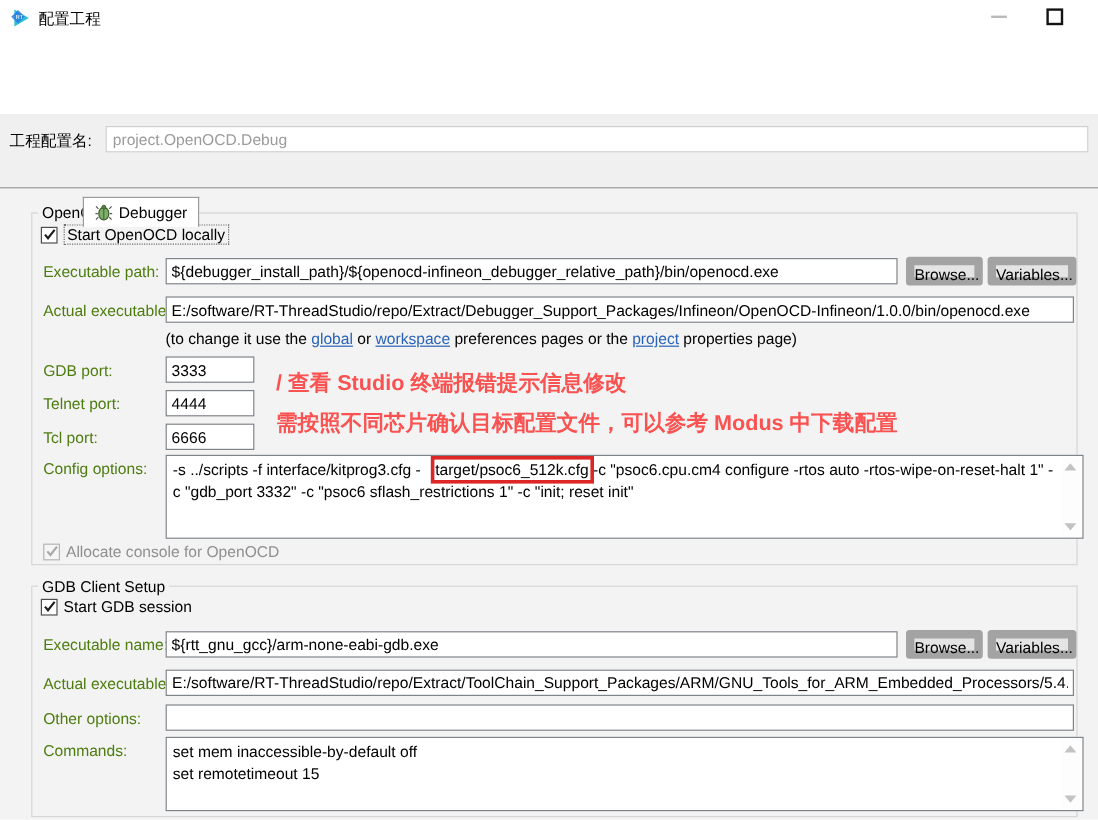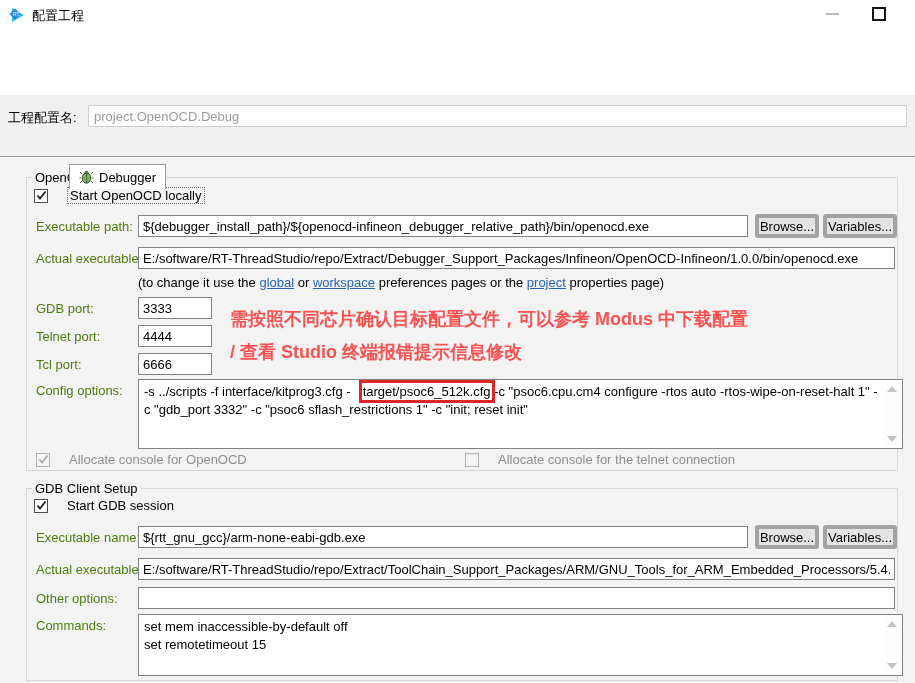--- a/index.html
+++ b/index.html
@@ -41,25 +41,25 @@
     border-top:1px solid #9b9b9b; }
 
   fieldset.grp { position:absolute; border:1px solid #d6d6d6; background:transparent; }
   fieldset.grp legend { font-size:13px; color:#000; padding:0 3px; margin-left:5px; }
   .fs-openocd { left:26px; top:13px; width:872px; height:301px; }
   .fs-gdb { left:26px; top:324px; width:872px; height:200px; }
 
   .lbl { position:absolute; font-size:13px; color:#4d7c0f; white-space:nowrap; }
   .field { position:absolute; height:22px; border:1px solid #7f8489; background:#fff;
     font:13px "Liberation Sans", sans-serif; color:#000; padding:2px 4px; }
-  .btn { position:absolute; height:24px; background:#e4e4e4; border:4px solid #a3a3a3; border-radius:3px;
+  .btn { position:absolute; height:24px; background:#e4e4e4; border:7px solid #a3a3a3; border-radius:3px;
     font:13px "Liberation Sans", sans-serif; color:#000; cursor:default; }
 
   
-  .cbrow { position:absolute; display:flex; align-items:center; gap:19px; }
+  .cbrow { position:absolute; display:flex; align-items:center; gap:5px; }
   .cb { width:14px; height:14px; border:1px solid #4d4d4d; background:#fff; display:inline-flex;
     align-items:center; justify-content:center; flex:0 0 auto; }
   .cb svg { display:block; }
   .cb.disabled { border-color:#b4b4b4; background:#f5f5f5; }
   .cblabel { font-size:13px; color:#000; }
   .cblabel.focus { border:1px dotted #6e6e6e; padding:0 2px; }
   .cblabel.gray { color:#8f8f8f; }
 
   
   .hint { position:absolute; font-size:13px; color:#000; white-space:nowrap; }
@@ -209,44 +209,40 @@
       <span class="lbl" style="left:36px; top:144px;">GDB port:</span>
       <input class="field" style="left: 138px; top: 140px; width: 74px;" readonly="" value="3333">
 
       <span class="lbl" style="left:36px; top:172px;">Telnet port:</span>
       <input class="field" style="left: 138px; top: 168px; width: 74px;" readonly="" value="4444">
 
       <span class="lbl" style="left:36px; top:200px;">Tcl port:</span>
       <input class="field" style="left: 138px; top: 196px; width: 74px;" readonly="" value="6666">
 
       <div class="annotation">
+        <div>/ 查看 Studio 终端报错提示信息修改</div>
         <div>需按照不同芯片确认目标配置文件，可以参考 Modus 中下载配置</div>
-        <div>/ 查看 Studio 终端报错提示信息修改</div>
       </div>
 
       <span class="lbl" style="left:36px; top:226px;">Config options:</span>
       <div class="textarea" style="left:138px; top:222px; width:765px; height:70px;">
         <div class="ta-text"><span>-s ../scripts -f interface/kitprog3.cfg -</span><span class="hl">target/psoc6_512k.cfg</span><span> -c "psoc6.cpu.cm4 configure -rtos auto -rtos-wipe-on-reset-halt 1" -c "gdb_port 3332" -c "psoc6 sflash_restrictions 1" -c "init; reset init"</span></div>
         <div class="vscroll">
           <span class="arr up"></span>
           <span class="arr down"></span>
         </div>
       </div>
 
       <div class="cbrow" style="left:36px; top:295px;">
         <span class="cb disabled">
           <svg width="11" height="11" viewBox="0 0 11 11">
               <polyline points="1.5,5.5 4,8.5 9.5,1.5" fill="none" stroke="#a8a8a8" stroke-width="1.8"></polyline>
             </svg>
         </span>
         <span class="cblabel gray">Allocate console for OpenOCD</span>
-      </div>
-      <div class="cbrow" style="left:465px; top:295px;">
-        <span class="cb disabled"></span>
-        <span class="cblabel gray">Allocate console for the telnet connection</span>
       </div>
 
       <fieldset class="grp fs-gdb">
         <legend>GDB Client Setup</legend>
       </fieldset>
 
       <div class="cbrow" style="left:34px; top:341px;">
         <span class="cb">
           <svg width="11" height="11" viewBox="0 0 11 11">
               <polyline points="1.5,5.5 4,8.5 9.5,1.5" fill="none" stroke="#1d1d1d" stroke-width="1.8"></polyline>

